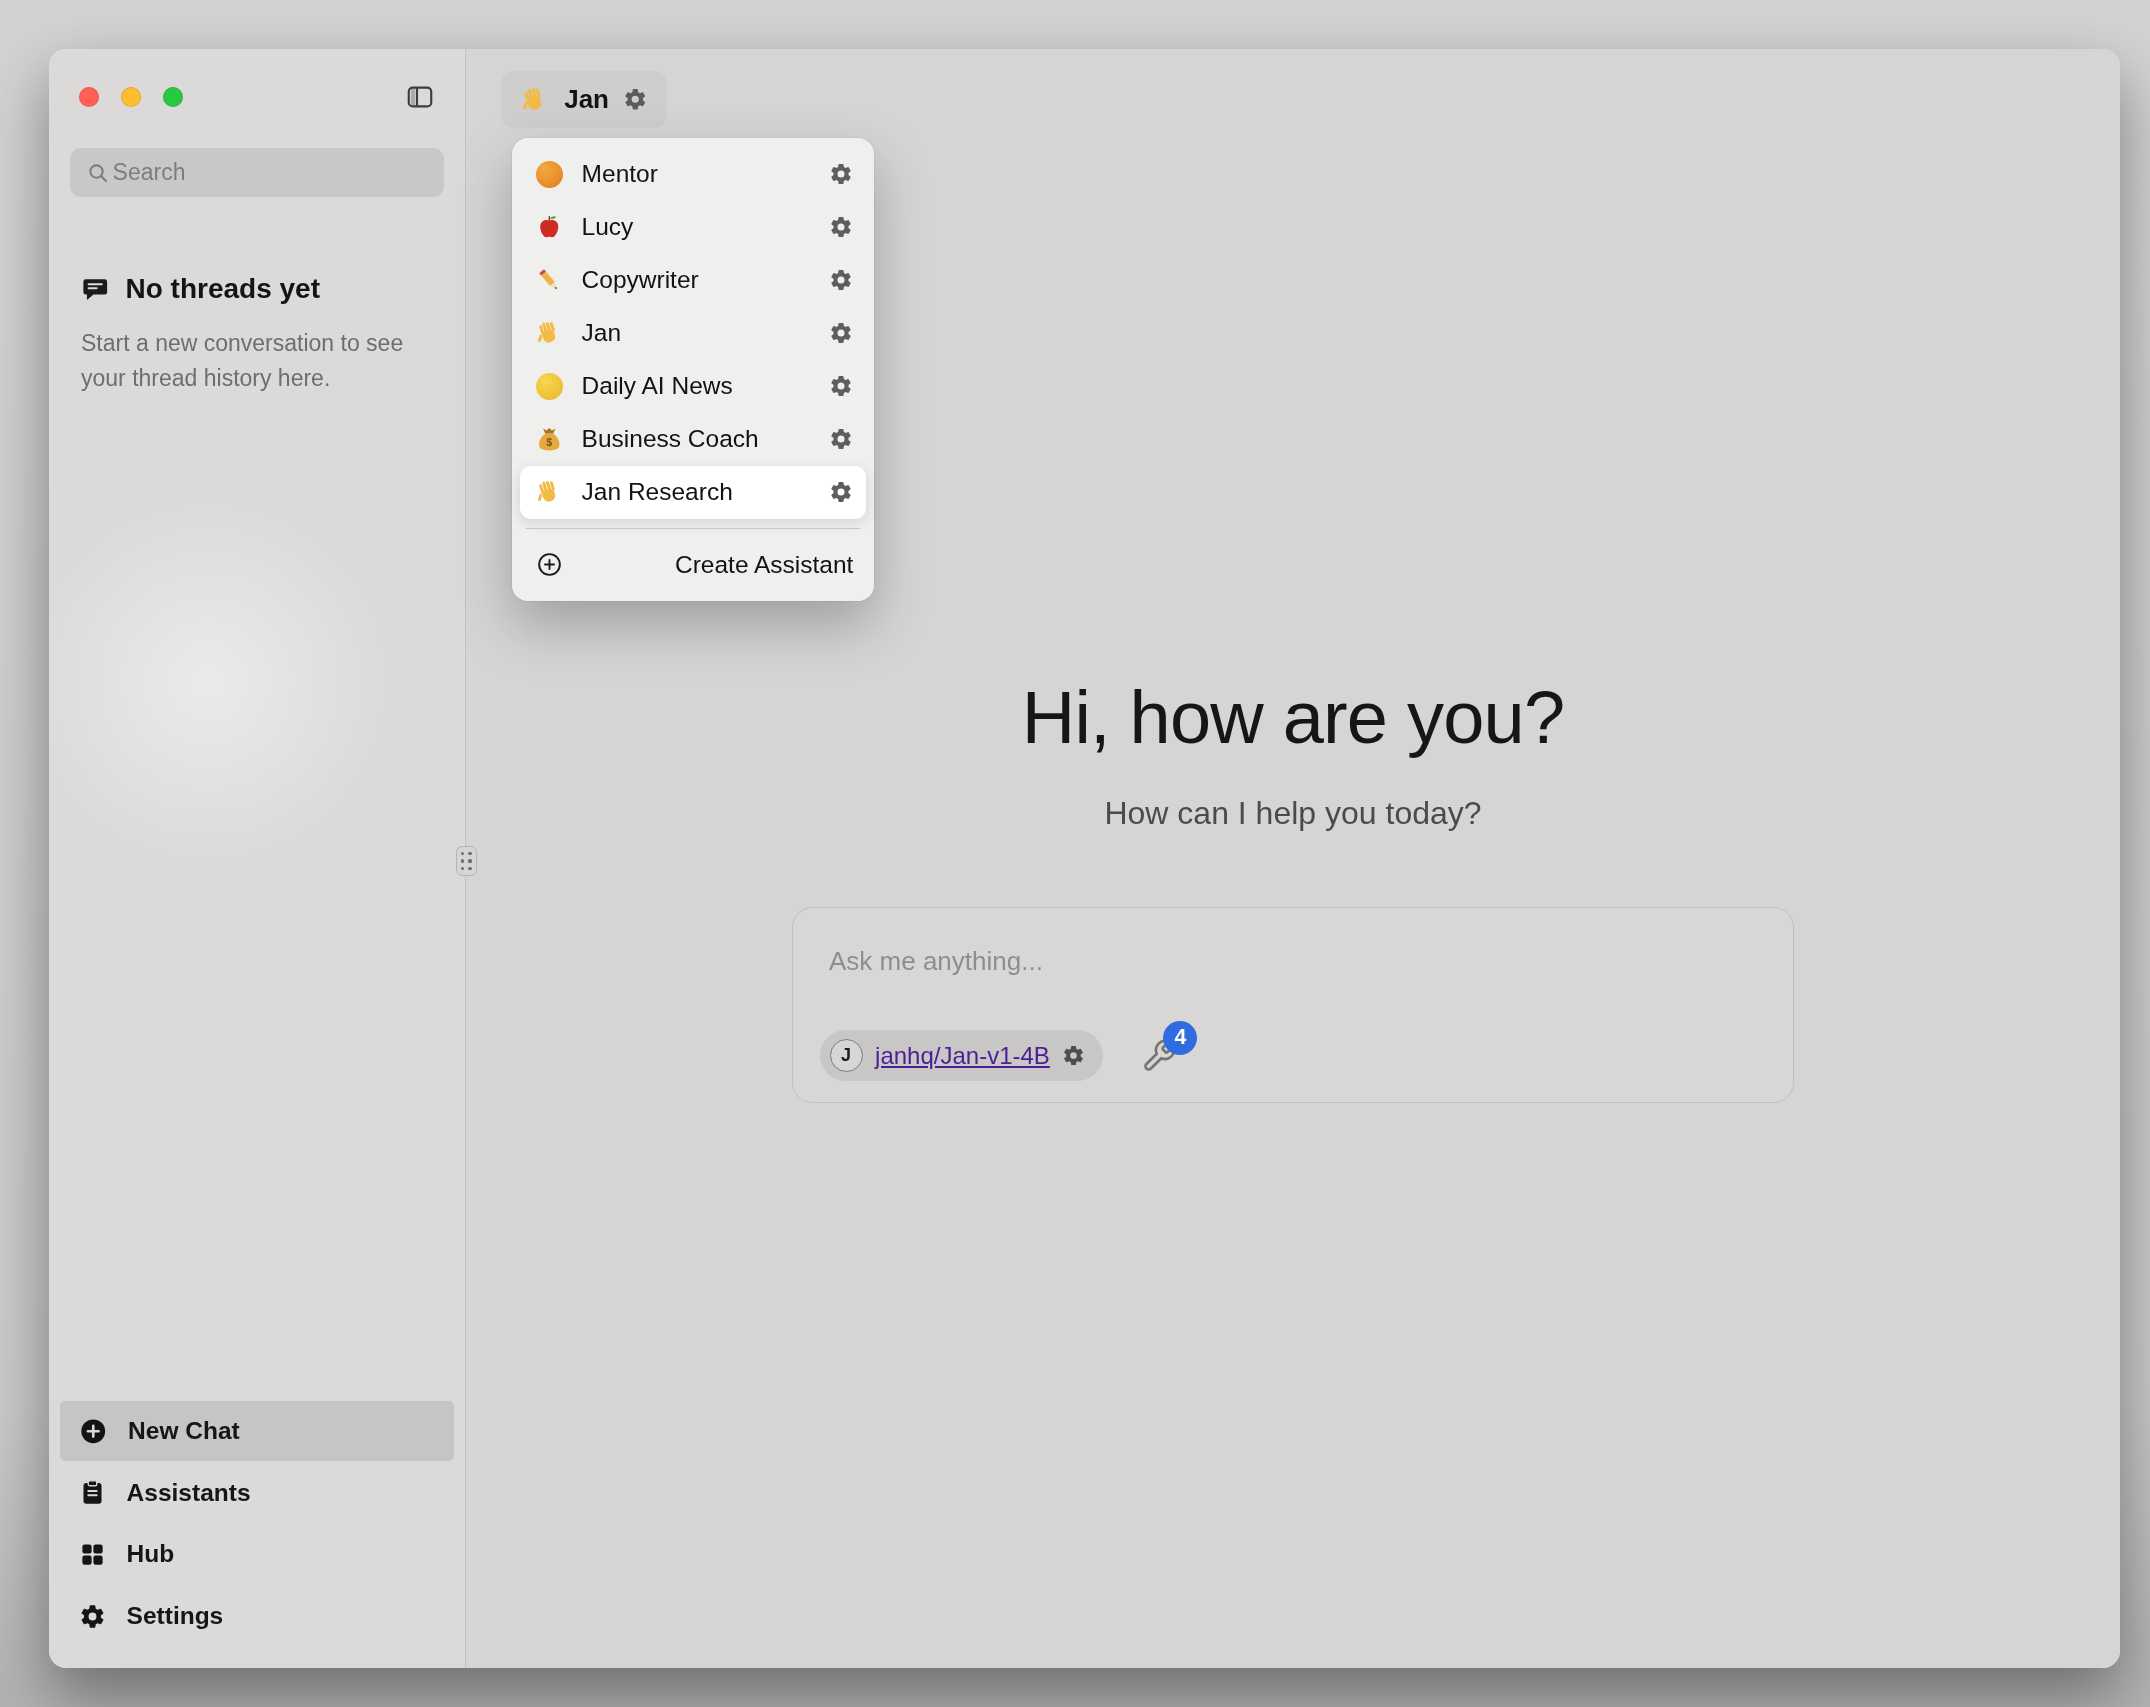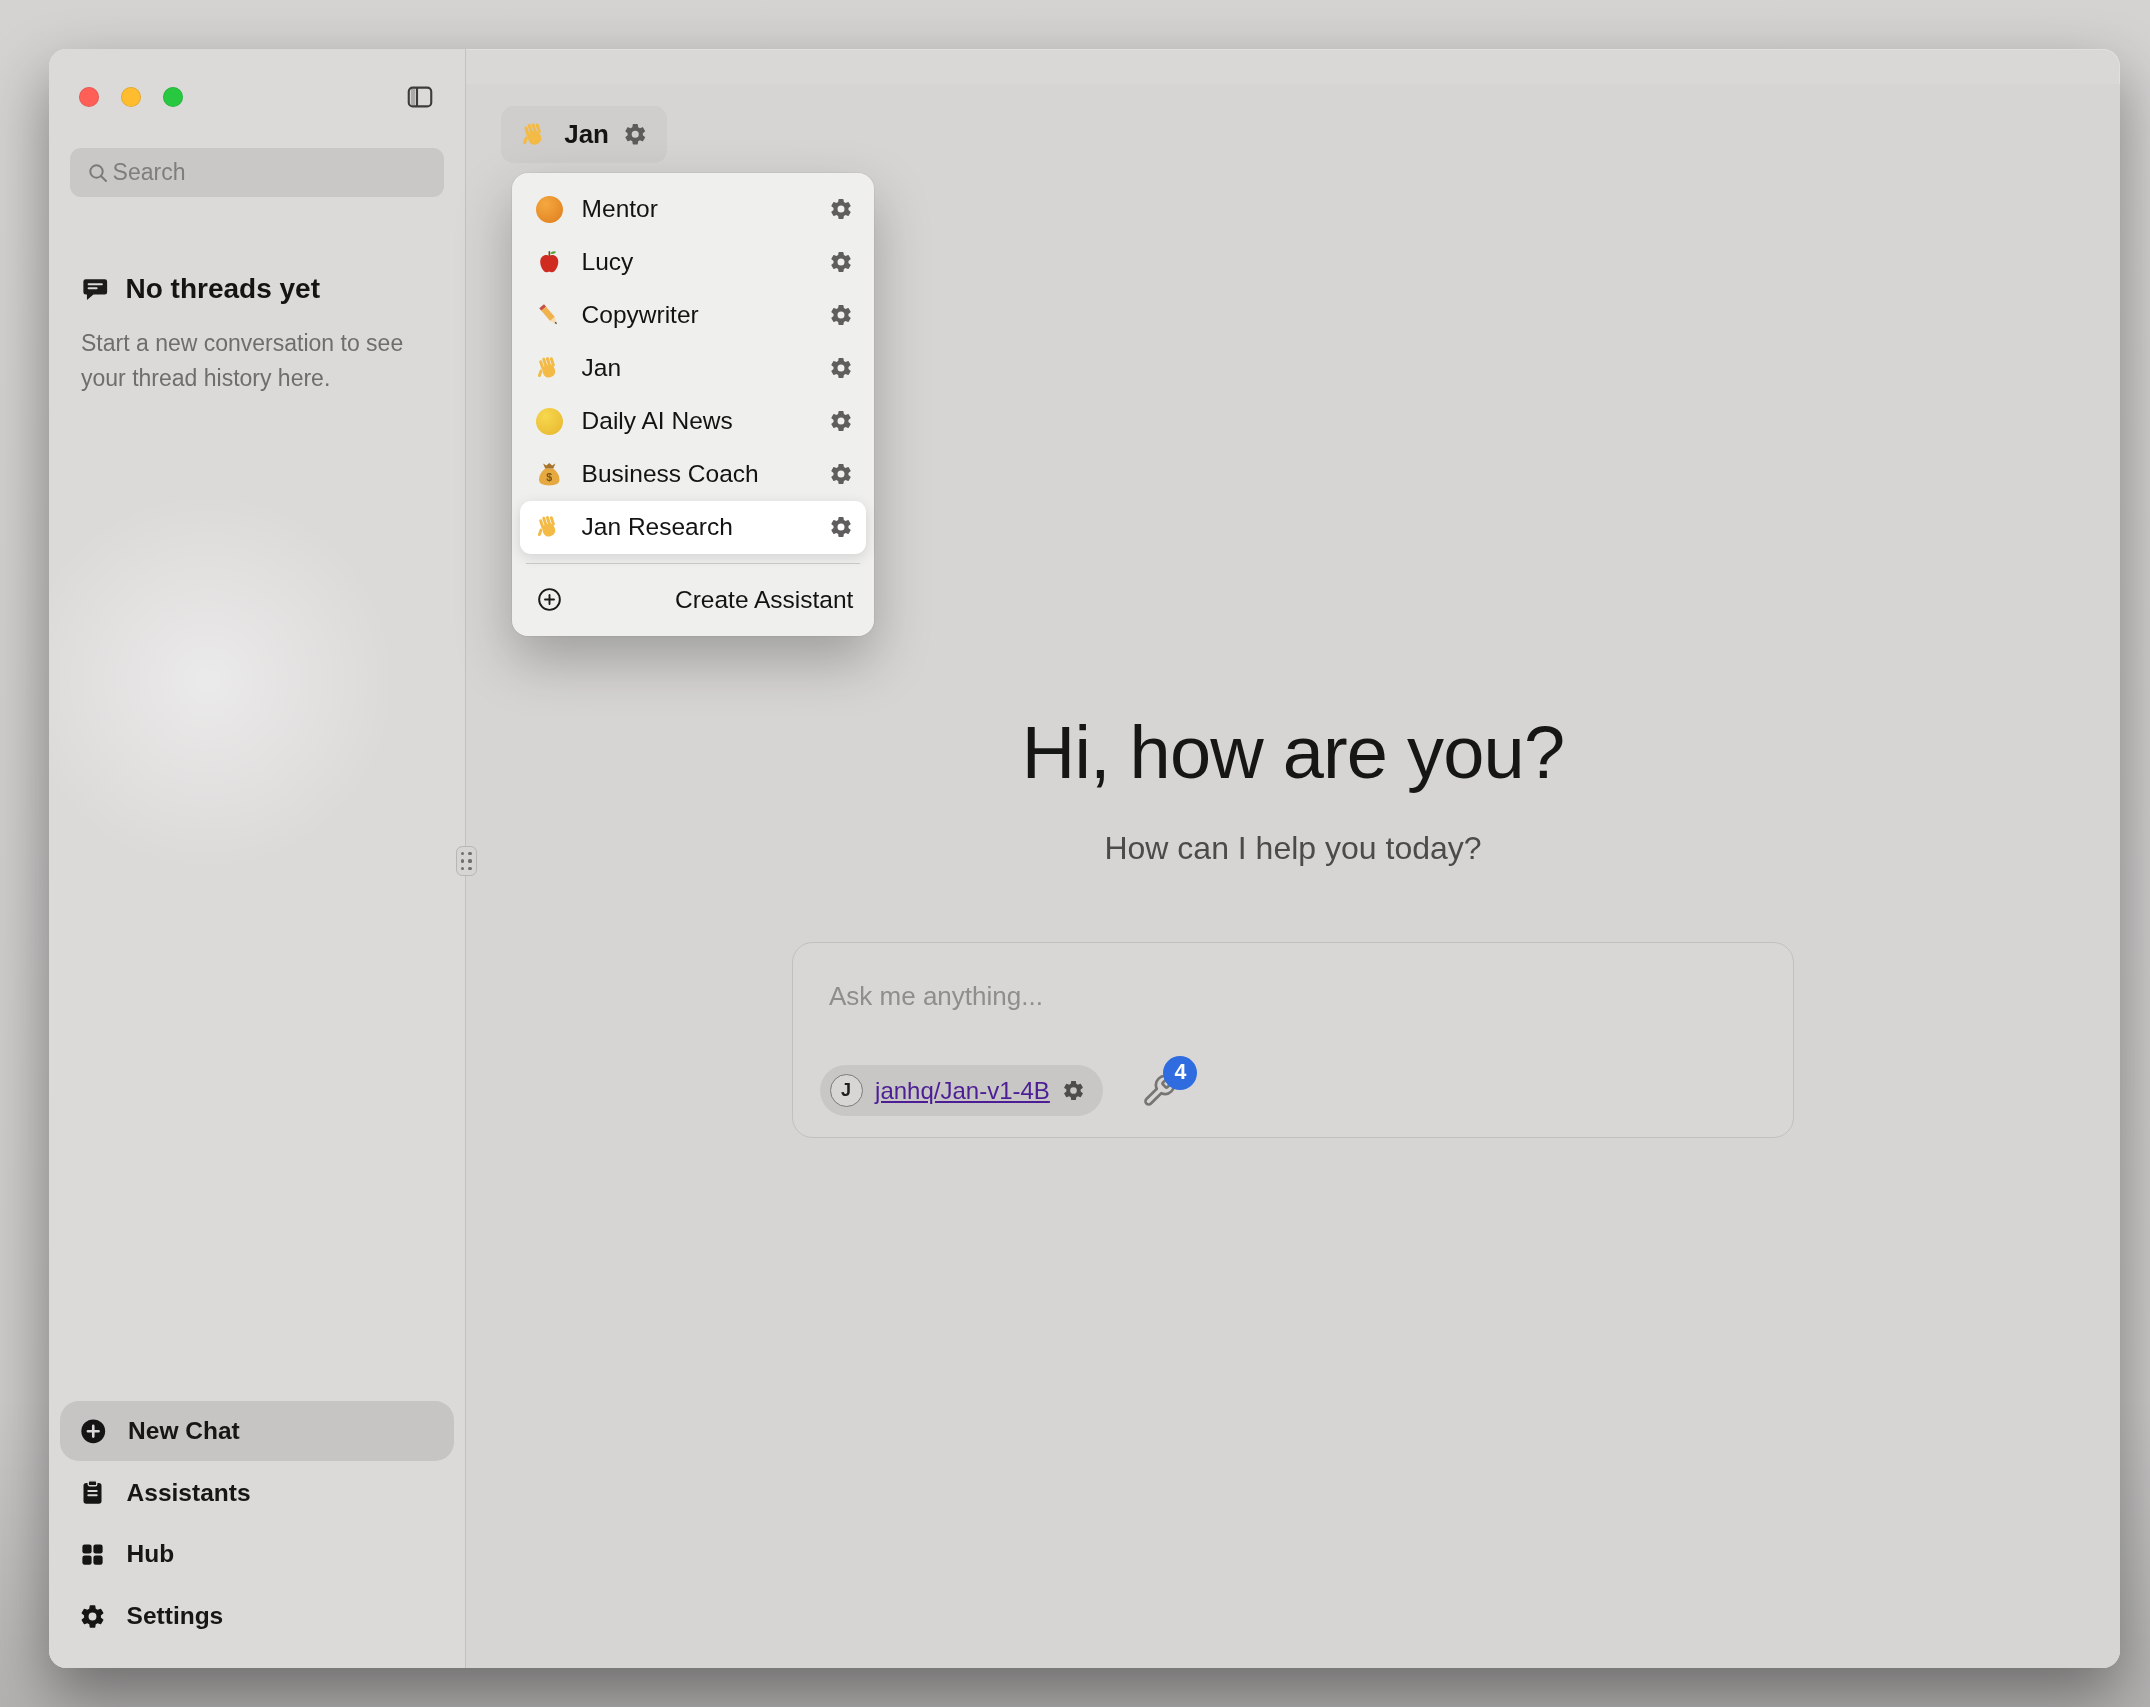--- a/index.html
+++ b/index.html
@@ -58,37 +58,37 @@
 
   .blob {
     position: absolute; left: -47px; top: 427px; width: 411px; height: 411px;
     border-radius: 50%; pointer-events: none;
     background: radial-gradient(circle at 50% 50%, rgba(255,255,255,.45), rgba(255,255,255,0) 65%);
   }
 
   .side-nav { margin-top: auto; padding: 0 11px 22px; display: flex; flex-direction: column; gap: 1.6px; position: relative; z-index: 2; }
   .nav-item {
     display: flex; align-items: center; gap: 20.6px;
-    height: 60px; padding: 0 19px; border-radius: 19px;
+    height: 60px; padding: 0 19px; border-radius: 5px;
     font-size: 24.5px; font-weight: 600; color: #161615; cursor: pointer;
   }
   .nav-item.active { background: #c6c5c4; }
   .nav-item .ni-icon { color: #151514; }
 
   .resize-handle {
     position: absolute; right: -12px; top: 797px; z-index: 6;
     width: 21.3px; height: 30px; border-radius: 6.3px;
     background: #d6d5d4; border: 0.8px solid #b7b6b5;
     display: grid; grid-template-columns: repeat(2, 3.2px); grid-auto-rows: 3.2px;
     gap: 4px; place-content: center; cursor: col-resize;
   }
   .resize-handle i { width: 3.2px; height: 3.2px; border-radius: 50%; background: #6f6e6d; }
 
   
-  .main { flex: 1; position: relative; background: #d6d5d4; margin-top: 35px; }
+  .main { flex: 1; position: relative; background: #d6d5d4; }
 
   .switcher {
     position: absolute; top: 22px; left: 35px; height: 57px;
     display: flex; align-items: center; gap: 14.2px; padding: 0 19px;
     background: #cfcecd; border-radius: 12.6px;
     font-size: 26px; font-weight: 600; color: #141413; cursor: pointer;
   }
   .switcher .gear { color: #5d5c5b; }
 
   .menu {

